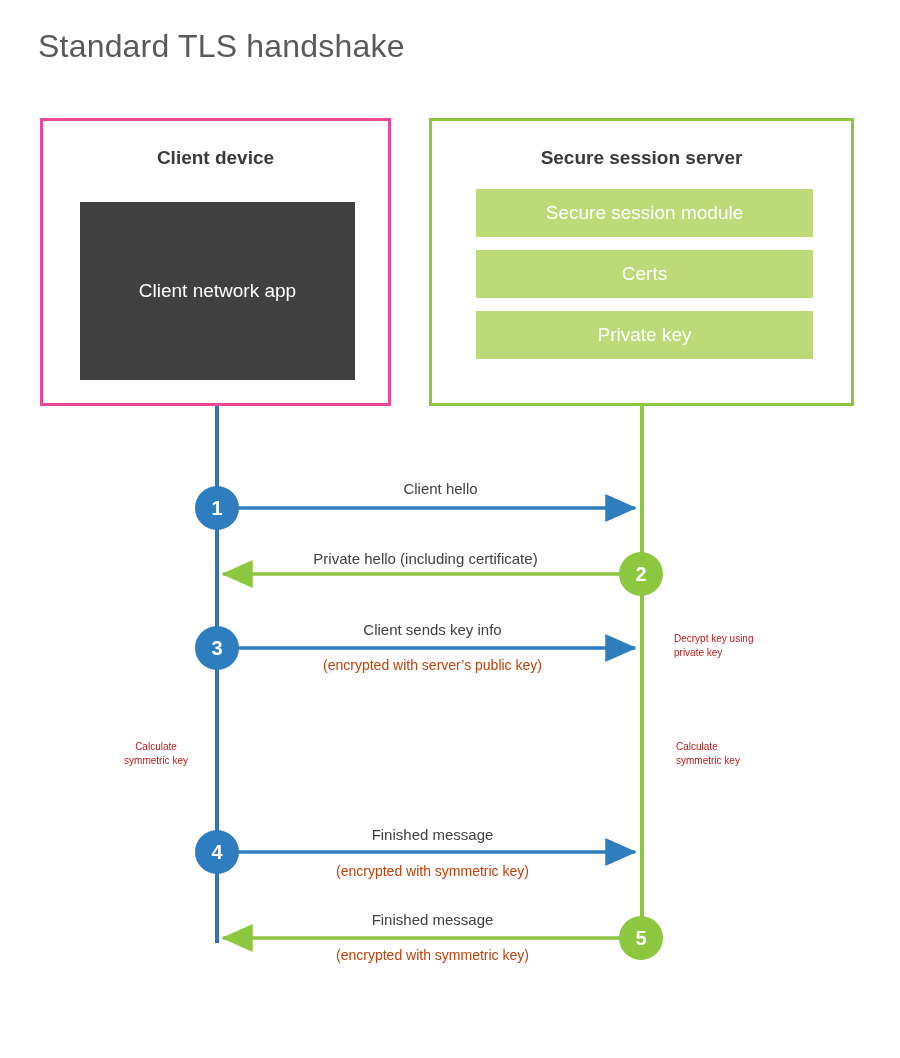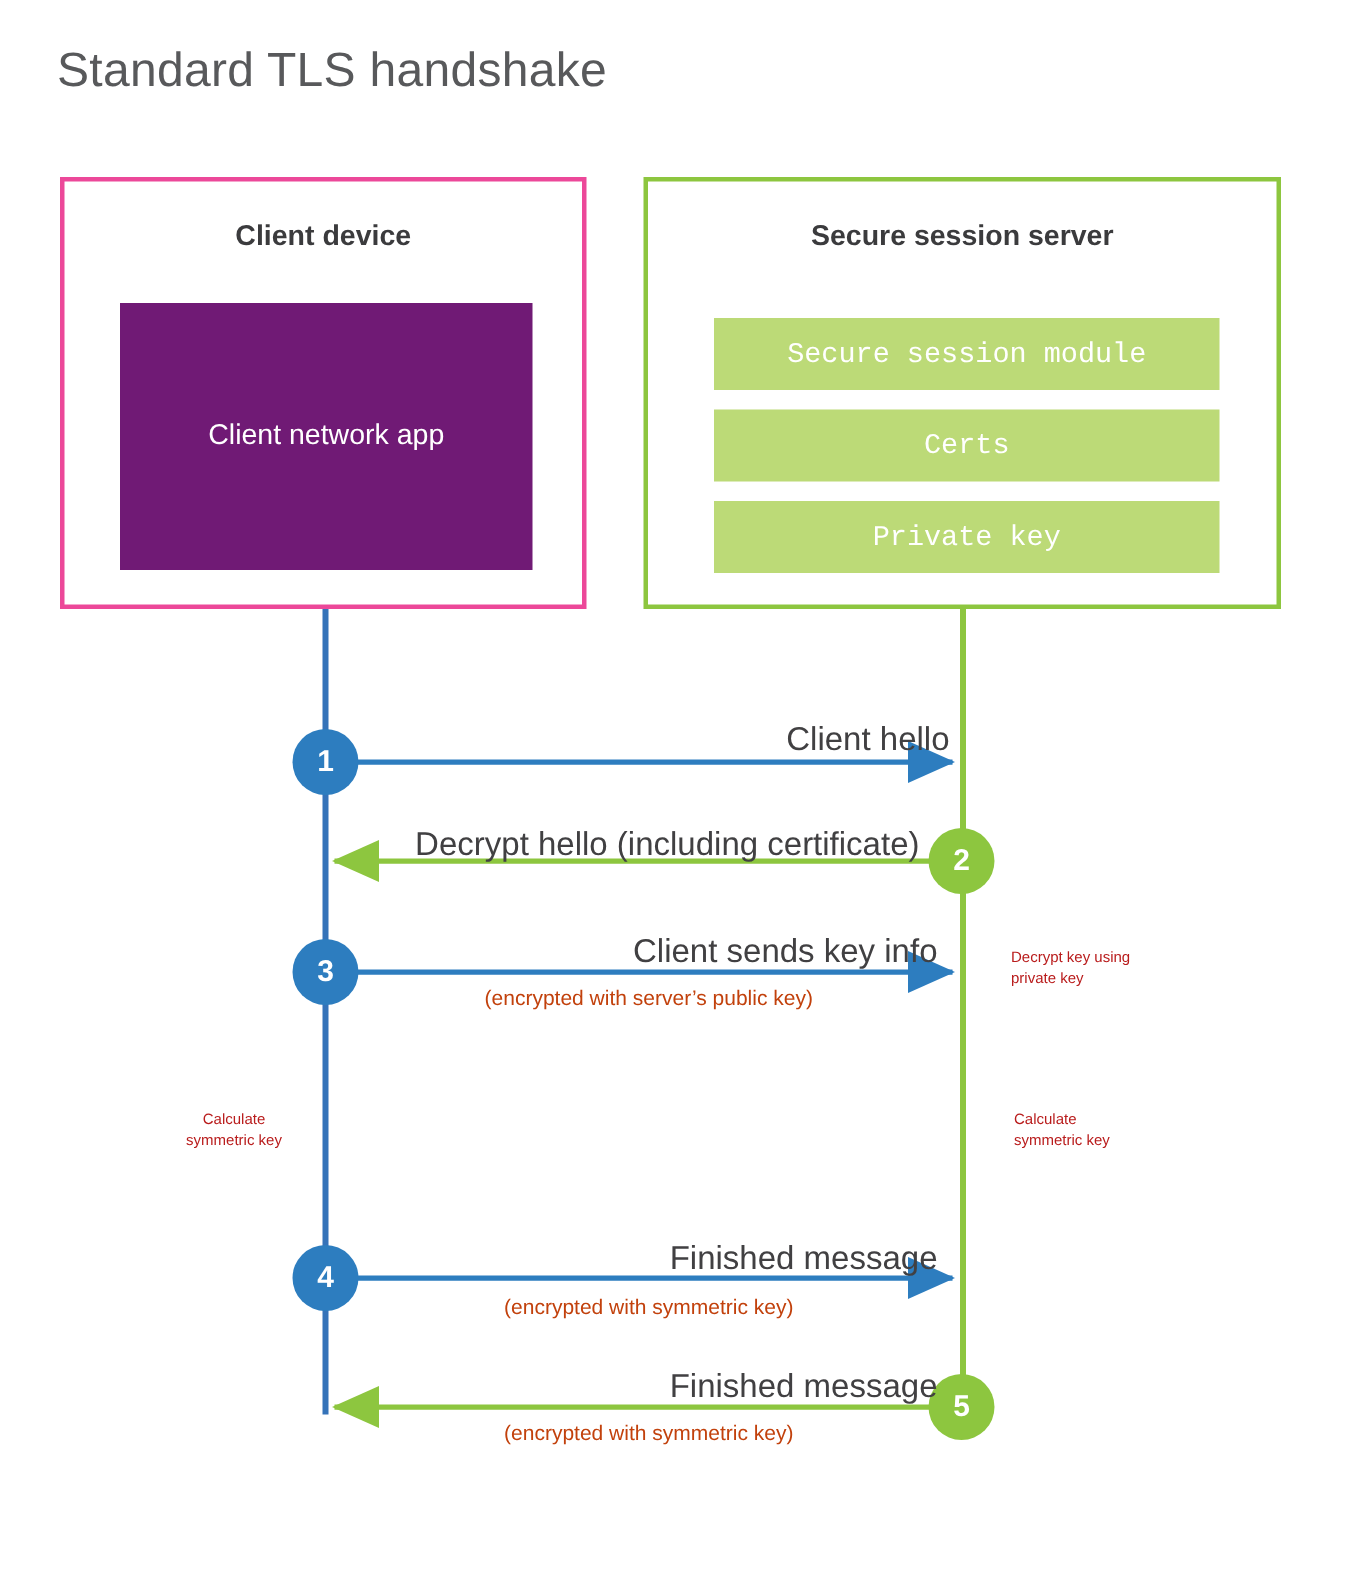--- a/index.html
+++ b/index.html
@@ -58,40 +58,39 @@
     color: #3b3b3d;
   }
 
   
   .client-app {
     position: absolute;
     left: 37px;
     top: 81px;
     width: 275px;
     height: 178px;
-    background: #701a75;
+    background: #404040;
     color: #ffffff;
     font-size: 19px;
     font-weight: 400;
     display: flex;
     align-items: center;
     justify-content: center;
     text-align: center;
     line-height: 1.35;
     padding: 0 10px;
     box-sizing: border-box;
   }
 
   
   .server-bars {
     position: absolute;
     left: 44px;
-    top: 91px;
+    top: 68px;
     width: 337px;
-    font-family: Liberation Mono, monospace;
   }
   .server-bar {
     background: #bcda77;
     color: #ffffff;
     font-size: 19px;
     height: 48px;
     line-height: 48px;
     text-align: center;
     margin-bottom: 13px;
   }
@@ -136,24 +135,24 @@
     display: flex;
     align-items: center;
     justify-content: center;
   }
   .step-circle.blue  { background: #2d7dbf; }
   .step-circle.green { background: #8dc63f; }
 
   
   .msg-label {
     position: absolute;
-    font-size: 22px;
+    font-size: 15px;
     color: #414042;
     white-space: nowrap;
-    text-align: right;
+    text-align: center;
   }
   .msg-sub {
     position: absolute;
     font-size: 14px;
     color: #c2410c;
     white-space: nowrap;
     text-align: center;
   }
   .side-note {
     position: absolute;
@@ -207,21 +206,21 @@
 </svg>
 
 <div class="step-circle blue" style="left:195px; top:486px;">1</div>
 <div class="step-circle green" style="left:619px; top:552px;">2</div>
 <div class="step-circle blue" style="left:195px; top:626px;">3</div>
 <div class="step-circle blue" style="left:195px; top:830px;">4</div>
 <div class="step-circle green" style="left:619px; top:916px;">5</div>
 
 <div class="msg-label" style="left:248px; top:480px; width:385px;">Client hello</div>
 
-<div class="msg-label" style="left:238px; top:550px; width:375px;">Decrypt hello (including certificate)</div>
+<div class="msg-label" style="left:238px; top:550px; width:375px;">Private hello (including certificate)</div>
 
 <div class="msg-label" style="left:240px; top:621px; width:385px;">Client sends key info</div>
 <div class="msg-sub" style="left:240px; top:657px; width:385px;">(encrypted with server’s public key)</div>
 
 <div class="msg-label" style="left:240px; top:826px; width:385px;">Finished message</div>
 <div class="msg-sub" style="left:240px; top:863px; width:385px;">(encrypted with symmetric key)</div>
 
 <div class="msg-label" style="left:240px; top:911px; width:385px;">Finished message</div>
 <div class="msg-sub" style="left:240px; top:947px; width:385px;">(encrypted with symmetric key)</div>
 

